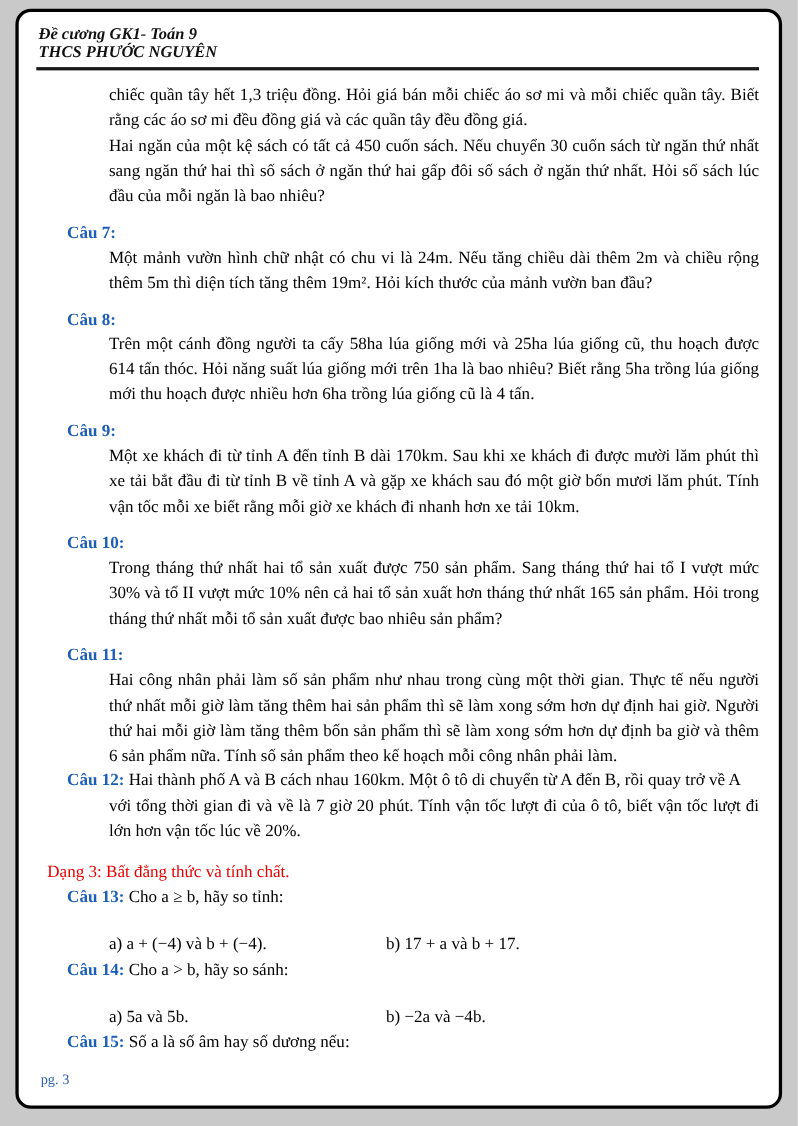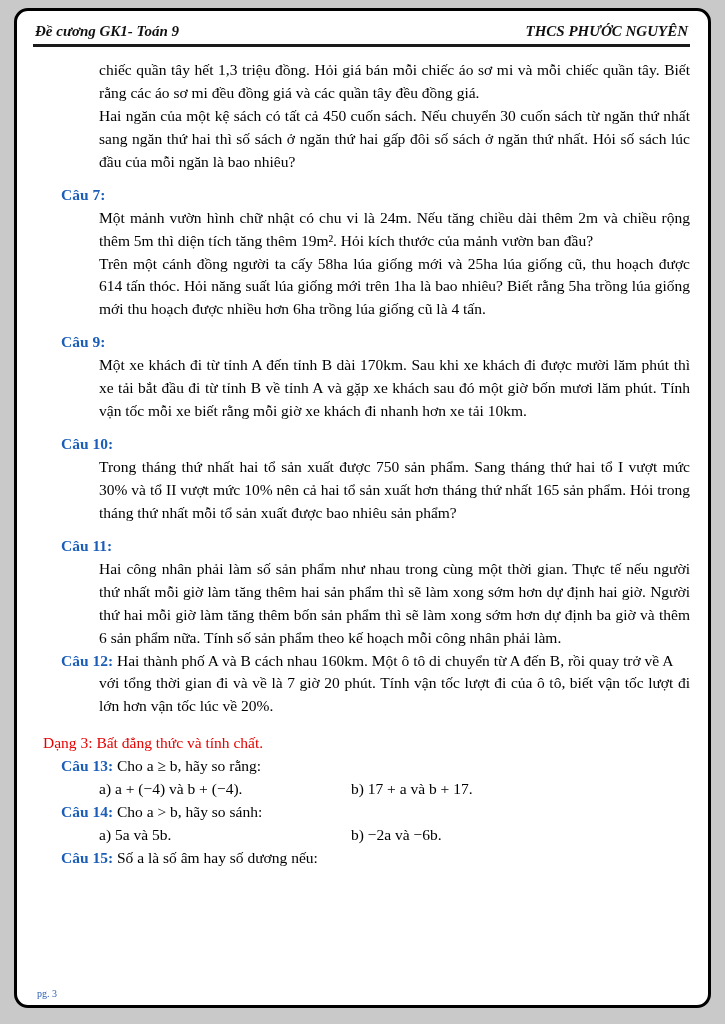--- a/index.html
+++ b/index.html
@@ -28,20 +28,21 @@
   .header {
     display: flex;
     justify-content: space-between;
     align-items: baseline;
     font-size: 15px;
     font-weight: bold;
     font-style: italic;
     color: #111111;
     border-bottom: 3px solid #1a1a1a;
     padding: 2px 2px 4px 2px;
+    flex-direction: column;
   }
   .content {
     padding-top: 10px;
     font-size: 15.5px;
     line-height: 1.48;
     color: #000000;
   }
   .q-label {
     color: #1b5eb8;
     font-weight: bold;
@@ -61,36 +62,37 @@
   .hanging {
     text-indent: -38px;
     margin-top: 0;
     text-align: justify;
   }
   .cont {
     margin-top: 0;
   }
   .parts-row {
     margin-left: 66px;
+    margin-top: 20px;
   }
   .part-a {
     display: inline-block;
     width: 248px;
   }
   .section-heading {
     color: #e60000;
     font-weight: normal;
     margin: 14px 0 0 10px;
     font-size: 15.5px;
   }
   .footer {
     position: absolute;
     left: 20px;
-    bottom: 6px;
-    font-size: 10px;
+    bottom: 16px;
+    font-size: 13px;
     color: #2a5fb4;
   }
 </style>
 </head>
 <body>
 
 <div class="page">
 
   <div class="header">
     <span>Đề cương GK1- Toán 9</span>
@@ -104,20 +106,21 @@
     <div class="problem">
       <p class="body-text">Hai ngăn của một kệ sách có tất cả 450 cuốn sách. Nếu chuyển 30 cuốn sách từ ngăn thứ nhất sang ngăn thứ hai thì số sách ở ngăn thứ hai gấp đôi số sách ở ngăn thứ nhất. Hỏi số sách lúc đầu của mỗi ngăn là bao nhiêu?</p>
     </div>
 
     <div class="problem">
       <div class="q-label">Câu 7:</div>
       <p class="body-text">Một mảnh vườn hình chữ nhật có chu vi là 24m. Nếu tăng chiều dài thêm 2m và chiều rộng thêm 5m thì diện tích tăng thêm 19m². Hỏi kích thước của mảnh vườn ban đầu?</p>
     </div>
 
     <div class="problem">
+      <div class="q-label">Câu 8:</div>
       <p class="body-text">Trên một cánh đồng người ta cấy 58ha lúa giống mới và 25ha lúa giống cũ, thu hoạch được 614 tấn thóc. Hỏi năng suất lúa giống mới trên 1ha là bao nhiêu? Biết rằng 5ha trồng lúa giống mới thu hoạch được nhiều hơn 6ha trồng lúa giống cũ là 4 tấn.</p>
     </div>
 
     <div class="problem">
       <div class="q-label">Câu 9:</div>
       <p class="body-text">Một xe khách đi từ tỉnh A đến tỉnh B dài 170km. Sau khi xe khách đi được mười lăm phút thì xe tải bắt đầu đi từ tỉnh B về tỉnh A và gặp xe khách sau đó một giờ bốn mươi lăm phút. Tính vận tốc mỗi xe biết rằng mỗi giờ xe khách đi nhanh hơn xe tải 10km.</p>
     </div>
 
     <div class="problem">
       <div class="q-label">Câu 10:</div>
@@ -135,36 +138,36 @@
         <span>Hai thành phố A và B cách nhau 160km. Một ô tô di chuyển từ A đến B, rồi quay trở về A</span>
       </p>
       <p class="body-text cont">với tổng thời gian đi và về là 7 giờ 20 phút. Tính vận tốc lượt đi của ô tô, biết vận tốc lượt đi lớn hơn vận tốc lúc về 20%.</p>
     </div>
 
     <div class="section-heading">Dạng 3: Bất đẳng thức và tính chất.</div>
 
     <div class="problem">
       <p class="body-text hanging">
         <span class="q-label-inline">Câu 13:</span>
-        <span>Cho a ≥ b, hãy so rằng:</span>
+        <span>Cho a ≥ b, hãy so tỉnh:</span>
       </p>
       <div class="parts-row">
         <span class="part-a">a) a + (−4) và b + (−4).</span>
         <span class="part-b">b) 17 + a và b + 17.</span>
       </div>
     </div>
 
     <div class="problem">
       <p class="body-text hanging">
         <span class="q-label-inline">Câu 14:</span>
         <span>Cho a &gt; b, hãy so sánh:</span>
       </p>
       <div class="parts-row">
         <span class="part-a">a) 5a và 5b.</span>
-        <span class="part-b">b) −2a và −6b.</span>
+        <span class="part-b">b) −2a và −4b.</span>
       </div>
     </div>
 
     <div class="problem">
       <p class="body-text hanging">
         <span class="q-label-inline">Câu 15:</span>
         <span>Số a là số âm hay số dương nếu:</span>
       </p>
     </div>
 

